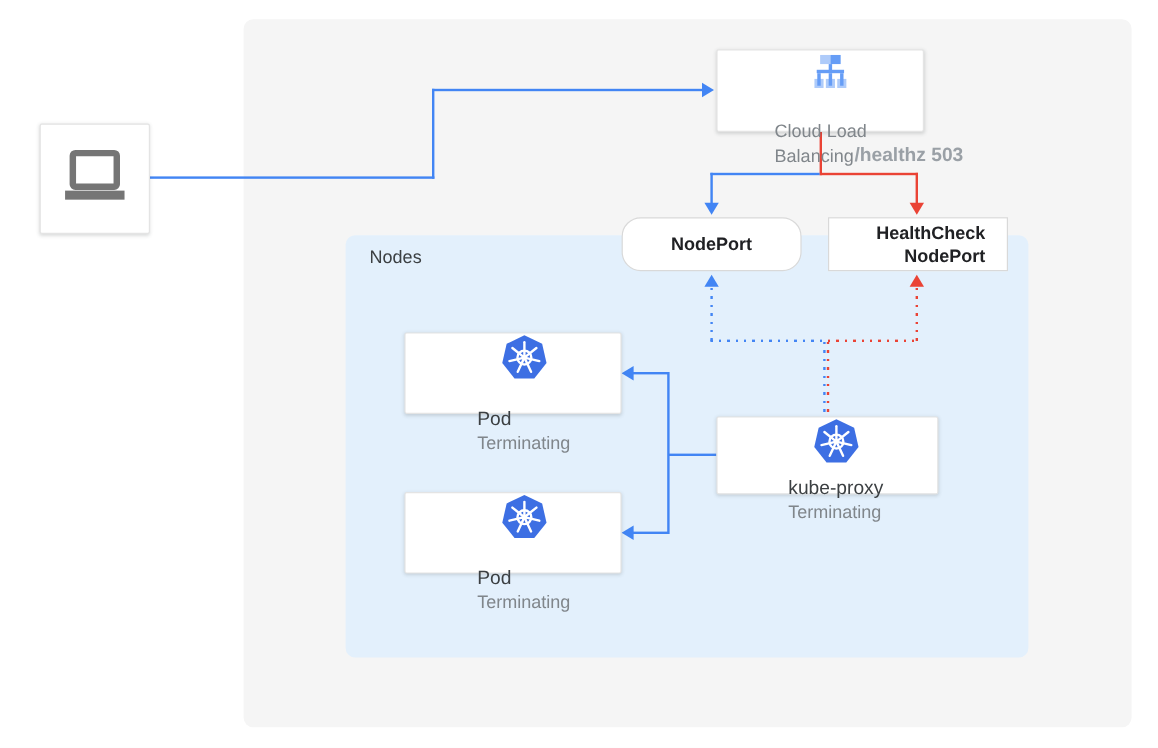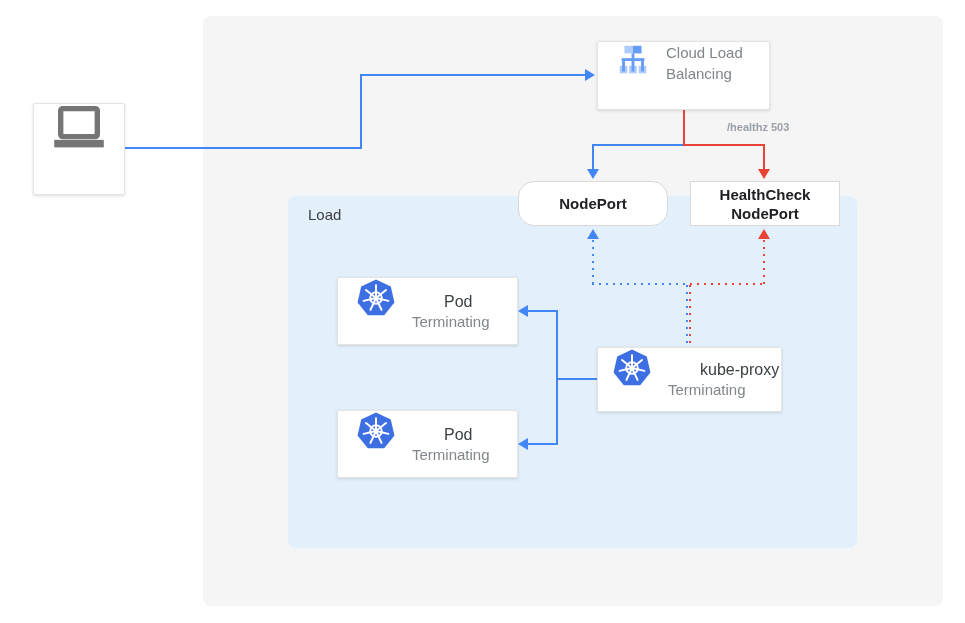--- a/index.html
+++ b/index.html
@@ -13,37 +13,37 @@
   *{margin:0;padding:0;box-sizing:border-box;}
   body{background:#fff;font-family:"Liberation Sans",sans-serif;}
   .stage{position:relative;width:965px;height:623px;background:#fff;overflow:hidden;}
   .canvas-rect{position:absolute;left:203px;top:16px;width:740px;height:590px;
     background:var(--canvas-bg);border-radius:8px;}
   .nodes-rect{position:absolute;left:288px;top:196px;width:569px;height:352px;
     background:var(--nodes-bg);border-radius:8px;}
   .nodes-label{position:absolute;left:308px;top:206px;font-size:15px;color:var(--text-dark);}
   .card{position:absolute;background:#fff;border:1px solid var(--card-border);
     border-radius:2px;box-shadow:0 1px 3px rgba(60,64,67,.18);
-    display:flex;}
+    display:flex;align-items:center;flex-direction:column;}
   .card .txt{display:flex;flex-direction:column;justify-content:center;}
-  .card .title{font-size:16px;color:var(--text-dark);line-height:21px;margin-left:32px;}
+  .card .title{font-size:16px;color:var(--text-dark);line-height:21px;}
   .card .sub{font-size:15px;color:var(--text-gray);line-height:20px;}
   .clb-card{left:597px;top:41px;width:173px;height:69px;padding-left:16px;gap:14px;}
   .clb-card .clbtxt{font-size:15px;line-height:21px;color:var(--text-gray);width:92px;}
   .laptop-card{left:33px;top:103px;width:92px;height:92px;justify-content:center;}
   .pod1-card{left:337px;top:277px;width:181px;height:68px;padding-left:18px;gap:16px;}
   .pod2-card{left:337px;top:410px;width:181px;height:68px;padding-left:18px;gap:16px;}
-  .kp-card{left:597px;top:347px;width:185px;height:65px;padding-left:14px;gap:16px;}
+  .kp-card{left:597px;top:347px;width:185px;height:65px;padding-left:14px;gap:4px;}
   .port-box{position:absolute;width:150px;height:45px;background:#fff;
     border:1px solid var(--port-border);display:flex;align-items:center;justify-content:center;
     text-align:center;font-weight:700;font-size:15px;line-height:19px;color:var(--text-black);}
   .np-box{left:518px;top:181px;border-radius:16px;}
   .hc-box{left:690px;top:181px;}
-  .hc-box span{display:inline-block;width:112px;}
-  .healthz{position:absolute;left:727px;top:121px;font-size:11px;font-weight:700;
+  .hc-box span{display:inline-block;width:112px;text-align:right;}
+  .healthz{position:absolute;left:712px;top:121px;font-size:16px;font-weight:700;
     color:var(--healthz-gray);}
   .line{position:absolute;}
   .h-blue{height:2px;background:var(--blue);}
   .v-blue{width:2px;background:var(--blue);}
   .h-red{height:2px;background:var(--red);}
   .v-red{width:2px;background:var(--red);}
   .dot-v-blue{width:2px;background:repeating-linear-gradient(to bottom,var(--blue) 0 2px,transparent 2px 7px);}
   .dot-h-blue{height:2px;background:repeating-linear-gradient(to right,var(--blue) 0 2px,transparent 2px 7px);}
   .dot-v-red{width:2px;background:repeating-linear-gradient(to bottom,var(--red) 0 2px,transparent 2px 7px);}
   .dot-h-red{height:2px;background:repeating-linear-gradient(to right,var(--red) 0 2px,transparent 2px 7px);}
@@ -59,21 +59,21 @@
   .clb-light{fill:var(--clb-light);} .clb-mid{fill:var(--clb-mid);}
   .laptop-stroke{stroke:var(--laptop-gray);} .laptop-fill{fill:var(--laptop-gray);}
 </style>
 </head>
 <body>
 
 <div class="stage">
 
   <div class="canvas-rect"></div>
   <div class="nodes-rect"></div>
-  <div class="nodes-label">Load</div>
+  <div class="nodes-label">Nodes</div>
 
   <div class="line h-blue" style="left:125px;top:147px;width:237px;"></div>
   <div class="line v-blue" style="left:360px;top:74px;height:75px;"></div>
   <div class="line h-blue" style="left:360px;top:74px;width:225px;"></div>
   <div class="arr arr-right-blue" style="left:585px;top:69px;"></div>
 
   <div class="line v-red" style="left:683px;top:110px;height:36px;"></div>
   <div class="line h-red" style="left:683px;top:144px;width:82px;"></div>
   <div class="line v-red" style="left:763px;top:144px;height:26px;"></div>
   <div class="arr arr-down-red" style="left:758px;top:169px;"></div>

